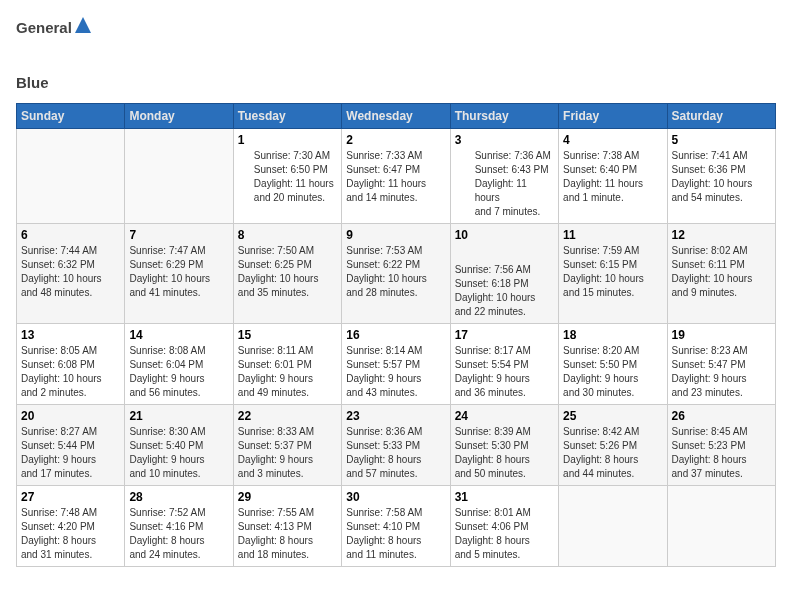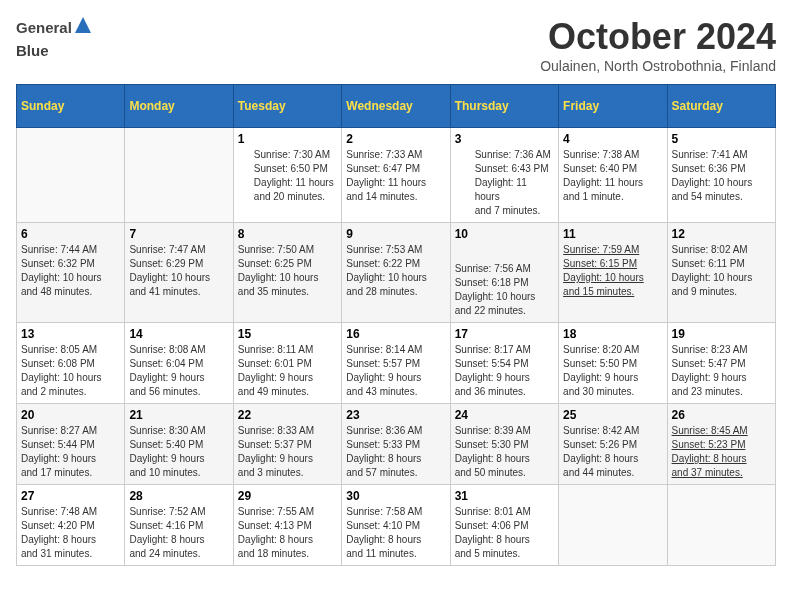--- a/index.html
+++ b/index.html
@@ -16,20 +16,21 @@
       align-items: flex-start;
       margin-bottom: 10px;
     }
     .logo {
       display: flex;
       flex-direction: column;
       font-size: 18px;
       font-weight: bold;
       color: #1a5fa8;
       line-height: 1.1;
+      gap: 32px;
     }
     .logo-row {
       display: flex;
       align-items: center;
     }
     .title-block {
       text-align: right;
     }
     .month-title {
       font-size: 36px;
@@ -40,22 +41,22 @@
       font-size: 14px;
       color: #555;
     }
     table {
       width: 100%;
       border-collapse: collapse;
       font-size: 11px;
     }
     thead tr th {
       background-color: #2a6fbb;
-      color: #fde047;
-      padding: 14px 4px;
+      color: #e5e5e5;
+      padding: 5px 4px;
       text-align: left;
       font-size: 12px;
       font-weight: bold;
       border: 1px solid #1a5090;
     }
     tbody tr td {
       border: 1px solid #ccc;
       vertical-align: top;
       padding: 4px;
       width: 108px;
@@ -88,24 +89,20 @@
       <span style="display:inline-block;margin-left:2px;margin-bottom:2px;">
         <svg width="18" height="18" viewBox="0 0 18 18">
           <polygon points="9,1 17,17 1,17" fill="#2a6fbb"></polygon>
         </svg>
       </span>
     </div>
     <div>
       <span style="color:#404040;font-size:15px;font-weight:bold;">Blue</span>
     </div>
   </div>
-  <div class="title-block">
-    <div class="month-title">October 2024</div>
-    <div class="subtitle">Oulainen, North Ostrobothnia, Finland</div>
-  </div>
 </div>
 
 <table>
   <thead>
     <tr>
     <th>Sunday</th>
         <th>Monday</th>
         <th>Tuesday</th>
         <th>Wednesday</th>
         <th>Thursday</th>
@@ -184,21 +181,21 @@
         </td>
         <td>
           <span class="day-num">10</span>
           <div class="day-info" style="white-space: pre-line; margin-top: 21px;">Sunrise: 7:56 AM
 Sunset: 6:18 PM
 Daylight: 10 hours
 and 22 minutes.</div>
         </td>
         <td>
           <span class="day-num">11</span>
-          <div class="day-info" style="white-space: pre-line; text-decoration: underline;">Sunrise: 7:59 AM
+          <div class="day-info" style="white-space: pre-line;">Sunrise: 7:59 AM
 Sunset: 6:15 PM
 Daylight: 10 hours
 and 15 minutes.</div>
         </td>
         <td>
           <span class="day-num">12</span>
           <div class="day-info" style="white-space: pre-line;">Sunrise: 8:02 AM
 Sunset: 6:11 PM
 Daylight: 10 hours
 and 9 minutes.</div>
@@ -293,21 +290,21 @@
         </td>
         <td>
           <span class="day-num">25</span>
           <div class="day-info" style="white-space: pre-line;">Sunrise: 8:42 AM
 Sunset: 5:26 PM
 Daylight: 8 hours
 and 44 minutes.</div>
         </td>
         <td>
           <span class="day-num">26</span>
-          <div class="day-info" style="white-space: pre-line; text-decoration: underline;">Sunrise: 8:45 AM
+          <div class="day-info" style="white-space: pre-line;">Sunrise: 8:45 AM
 Sunset: 5:23 PM
 Daylight: 8 hours
 and 37 minutes.</div>
         </td>
       </tr>
       <tr>
         <td>
           <span class="day-num">27</span>
           <div class="day-info" style="white-space: pre-line;">Sunrise: 7:48 AM
 Sunset: 4:20 PM

